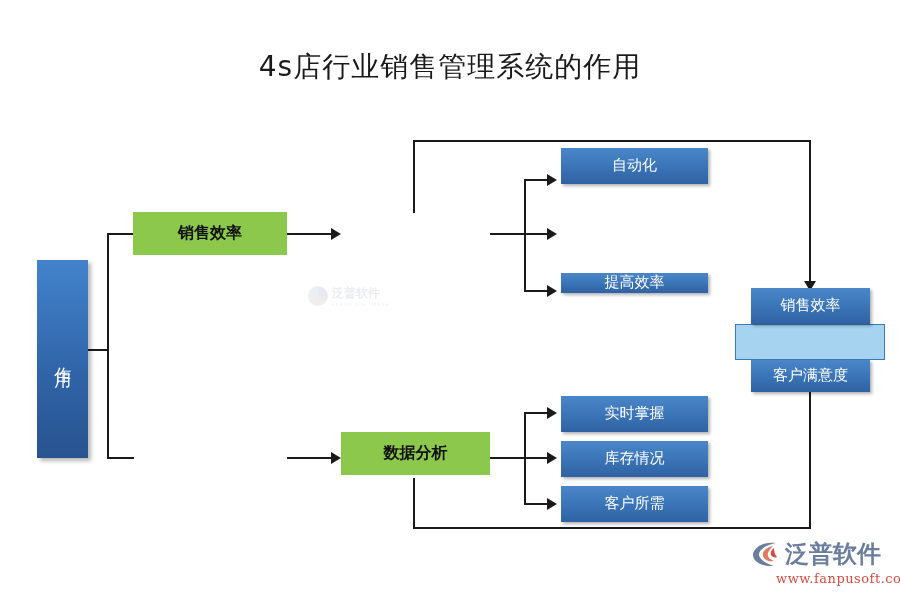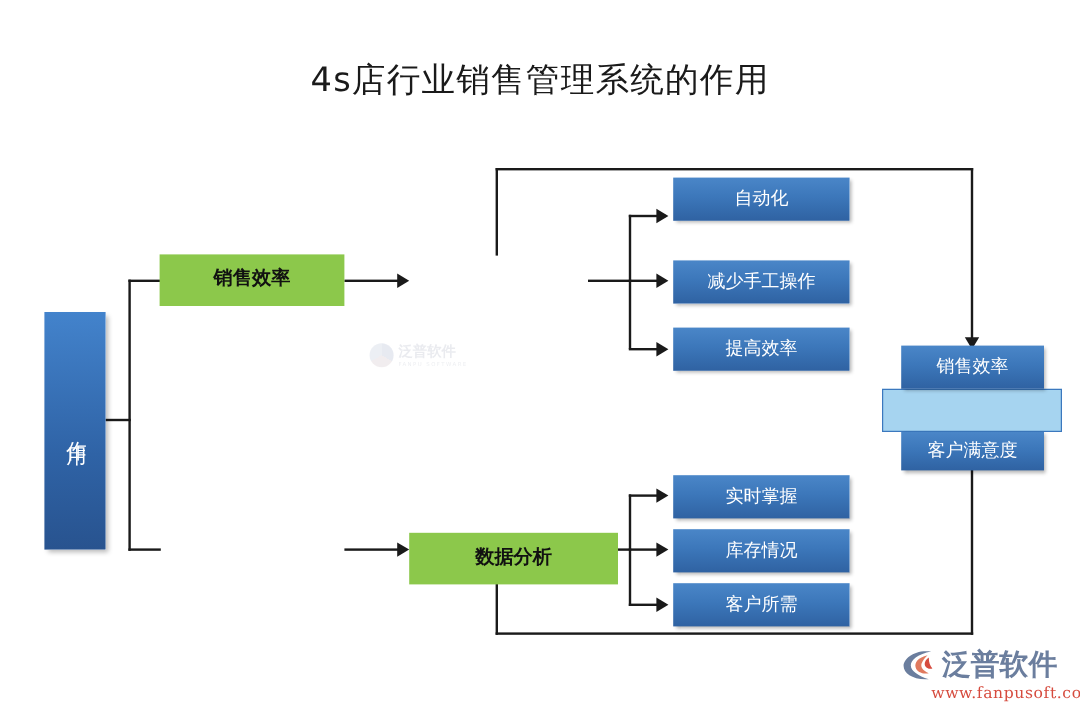--- a/index.html
+++ b/index.html
@@ -196,31 +196,28 @@
   <div class="ln lnv" style="left:809px; top:388px; height:141px;"></div>
 
   <div class="node node-blue-tall" style="left:37px; top:260px; width:51px; height:198px;">
     <span class="vtext">作用</span>
   </div>
 
   <div class="node node-green" style="left:133px; top:212px; width:154px; height:43px;">
     <span>销售效率</span>
   </div>
 
-  <div class="node node-green" style="left:341px; top:444px; width:174px; height:43px;">
+  <div class="node node-green" style="left:341px; top:432px; width:149px; height:43px;">
     <span>数据分析</span>
   </div>
 
   <div class="node node-blue" style="left:561px; top:148px; width:147px; height:36px;">
     <span>自动化</span>
   </div>
-  <div class="node node-blue" style="left:561px; top:217px; width:147px; height:36px;">
-    <span>减少手工操作</span>
-  </div>
-  <div class="node node-blue" style="left:561px; top:273px; width:147px; height:36px;align-items:center;">
+  <div class="node node-blue" style="left:561px; top:273px; width:147px; height:20px;align-items:center;">
     <span>提高效率</span>
   </div>
 
   <div class="node node-blue" style="left:561px; top:441px; width:147px; height:36px;">
     <span>库存情况</span>
   </div>
   <div class="node node-blue" style="left:561px; top:396px; width:147px; height:36px;">
     <span>实时掌握</span>
   </div>
   <div class="node node-blue" style="left:561px; top:486px; width:147px; height:36px;justify-content:center;">

